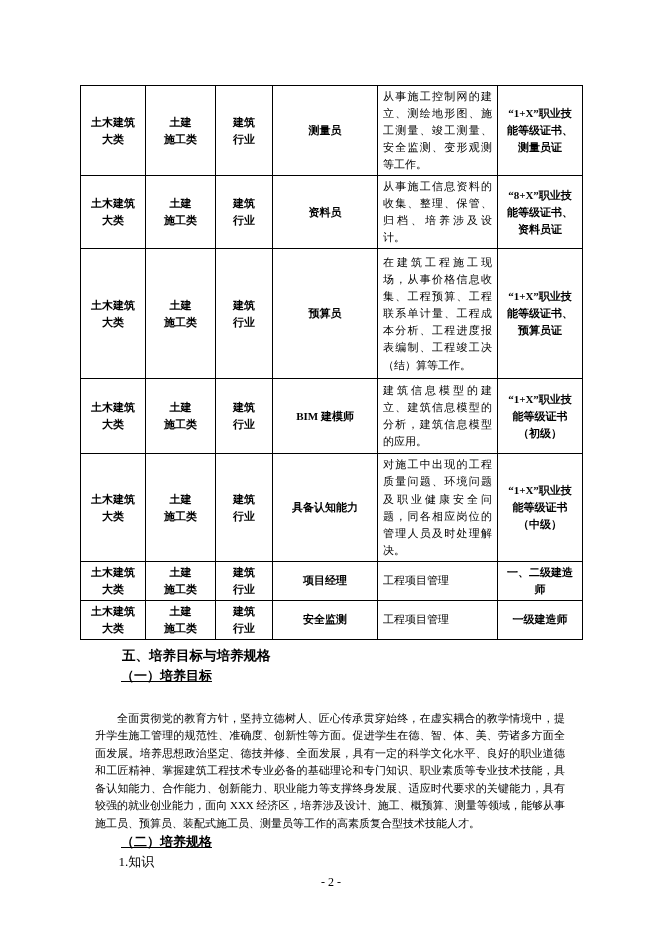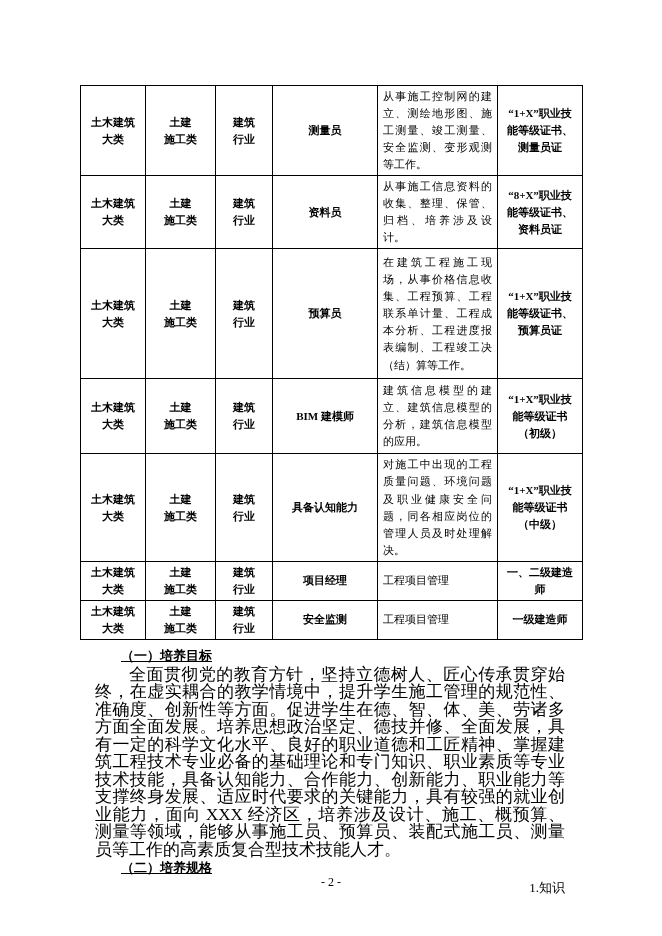--- a/index.html
+++ b/index.html
@@ -68,28 +68,28 @@
     font-weight: bold;
     text-indent: 2em;
     line-height: 20px;
     font-size: 13px;
     text-decoration: underline;
   }
   .body-para {
     text-indent: 2em;
     text-align: justify;
     line-height: 17.5px;
-    font-size: 17px;
+    font-size: 11px;
     word-break: break-all;
+    margin-top: 24px;
   }
   .list-item {
     text-indent: 1.8em;
     line-height: 20px;
     font-size: 13px;
-    text-align: right;
   }
   .footer {
     position: absolute;
     bottom: 46px;
     left: 0;
     width: 100%;
     text-align: center;
     font-size: 12px;
   }
 </style>
@@ -183,20 +183,21 @@
           <td>建筑
 行业</td>
           <td>安全监测</td>
           <td class="duties">工程项目管理</td>
           <td>一级建造师</td>
         </tr>
       </tbody>
     </table>
 
     <div class="textblock">
+      <div class="sec-heading">五、培养目标与培养规格</div>
       <div class="sub-heading">（一）培养目标</div>
       <div class="body-para">全面贯彻党的教育方针，坚持立德树人、匠心传承贯穿始终，在虚实耦合的教学情境中，提升学生施工管理的规范性、准确度、创新性等方面。促进学生在德、智、体、美、劳诸多方面全面发展。培养思想政治坚定、德技并修、全面发展，具有一定的科学文化水平、良好的职业道德和工匠精神、掌握建筑工程技术专业必备的基础理论和专门知识、职业素质等专业技术技能，具备认知能力、合作能力、创新能力、职业能力等支撑终身发展、适应时代要求的关键能力，具有较强的就业创业能力，面向 XXX 经济区，培养涉及设计、施工、概预算、测量等领域，能够从事施工员、预算员、装配式施工员、测量员等工作的高素质复合型技术技能人才。</div>
       <div class="sub-heading">（二）培养规格</div>
       <div class="list-item">1.知识</div>
     </div>
 
   </div>
 
   <div class="footer">- 2 -</div>
 </div>

